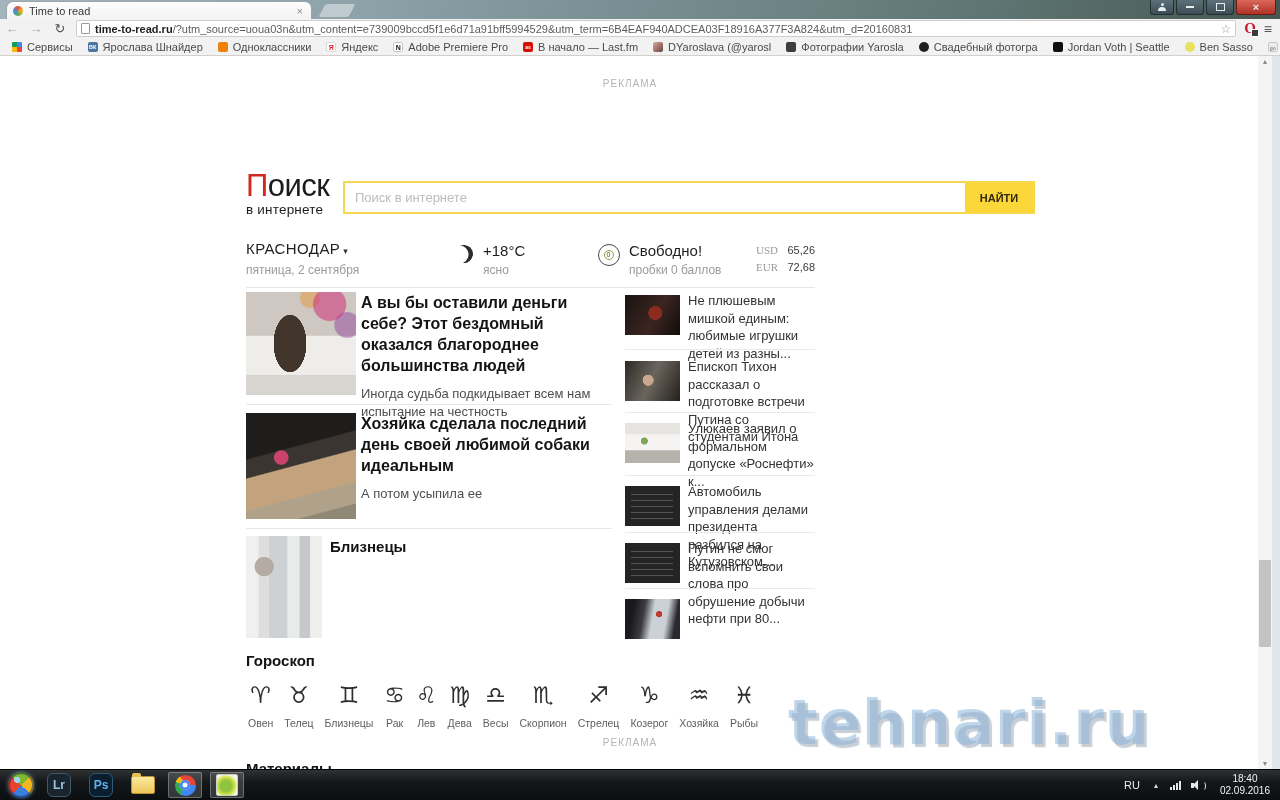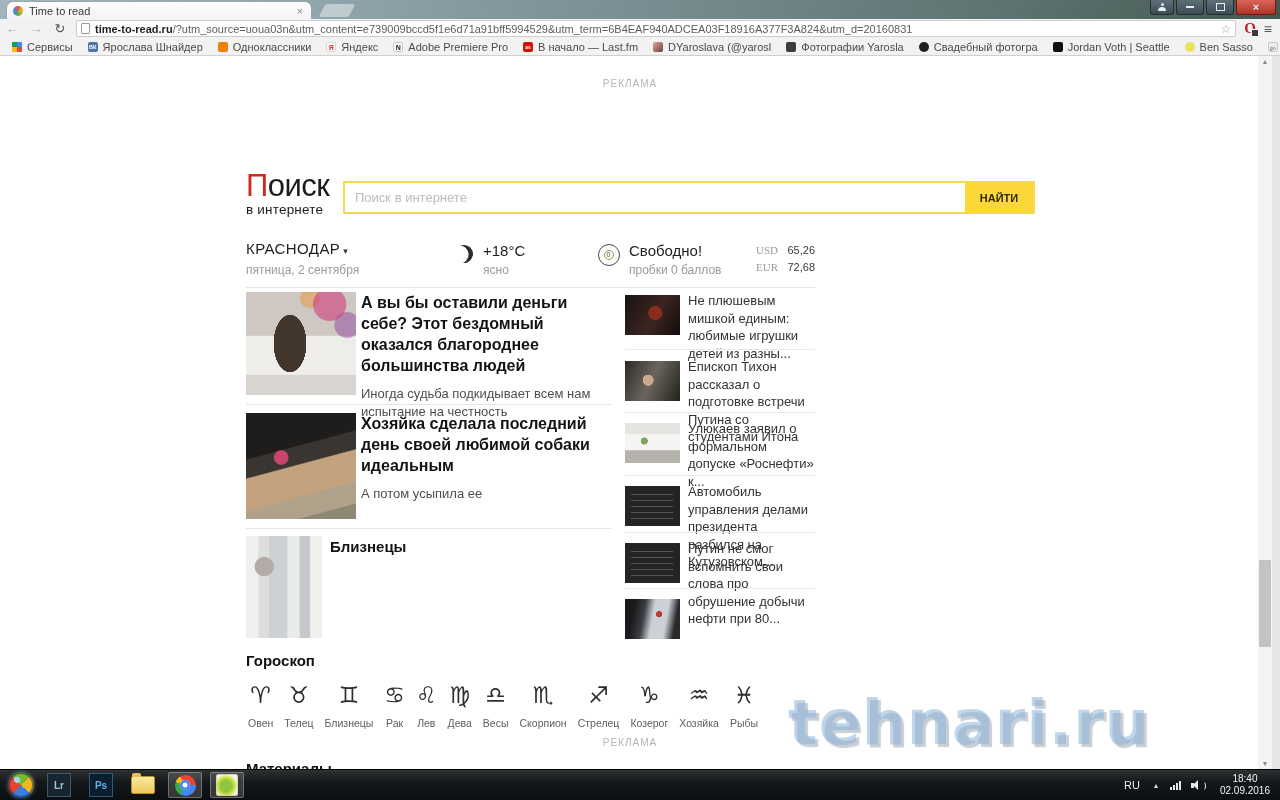--- a/index.html
+++ b/index.html
@@ -147,21 +147,21 @@
   .edgestrip{position:absolute;left:1272px;top:0;width:8px;height:714px;background:#e3e6e8;}
   
   .taskbar{position:absolute;left:0;right:0;bottom:0;height:30px;background:linear-gradient(#2e3233,#15181a 40%,#0c0e10);
     border-top:1px solid #000;display:flex;align-items:center;z-index:9;}
   .startorb{width:26px;height:26px;border-radius:50%;margin-left:8px;flex:none;position:relative;
     background:radial-gradient(circle at 35% 30%,#9fd4f5 0 12%,transparent 13%),
       conic-gradient(from 45deg,#f3b81f 0 25%,#3a7ede 0 50%,#e8442c 0 75%,#7db82f 0);
     box-shadow:inset 0 0 0 2px rgba(20,40,70,.55),0 0 4px rgba(120,190,240,.5);}
   .tb-app{width:34px;height:26px;margin-left:8px;border-radius:2px;display:flex;align-items:center;justify-content:center;flex:none;box-sizing:border-box;}
   .tb-app.active{background:rgba(255,255,255,.16);border:1px solid rgba(255,255,255,.28);}
-  .adobe{width:22px;height:22px;border-radius:0;font-size:10px;font-weight:bold;display:flex;align-items:center;justify-content:center;}
+  .adobe{width:22px;height:22px;border-radius:6px;font-size:12px;font-weight:bold;display:flex;align-items:center;justify-content:center;}
   .lr{background:#18252f;color:#9fc3dc;border:1px solid #3f586a;}
   .ps{background:#0a1e30;color:#5eb2e5;border:1px solid #2c5a7a;}
   .folder{position:relative;width:22px;height:16px;background:linear-gradient(#f9e9a0,#edc75a);border-radius:2px;border:1px solid #b89030;}
   .folder::before{content:"";position:absolute;left:0;top:-4px;width:9px;height:4px;background:#e6c050;border-radius:2px 2px 0 0;}
   .chrome{position:relative;width:21px;height:21px;border-radius:50%;
     background:conic-gradient(from -30deg,#ea4335 0 33%,#4285f4 0 66%,#34a853 0 89%,#fbbc05 0);}
   .chrome::after{content:"";position:absolute;left:5.5px;top:5.5px;width:10px;height:10px;border-radius:50%;background:#fff;box-shadow:inset 0 0 0 2.5px #4285f4;}
   .viewer{width:20px;height:20px;border-radius:2px;background:radial-gradient(circle at 45% 55%,#8fc43f 0 35%,#d8e84f 60%,#f4f4ee 75%);border:1px solid #cfcfc8;}
   .tray{margin-left:auto;display:flex;align-items:center;color:#ececec;}
   .tray-lang{font-size:11px;margin-right:14px;}

